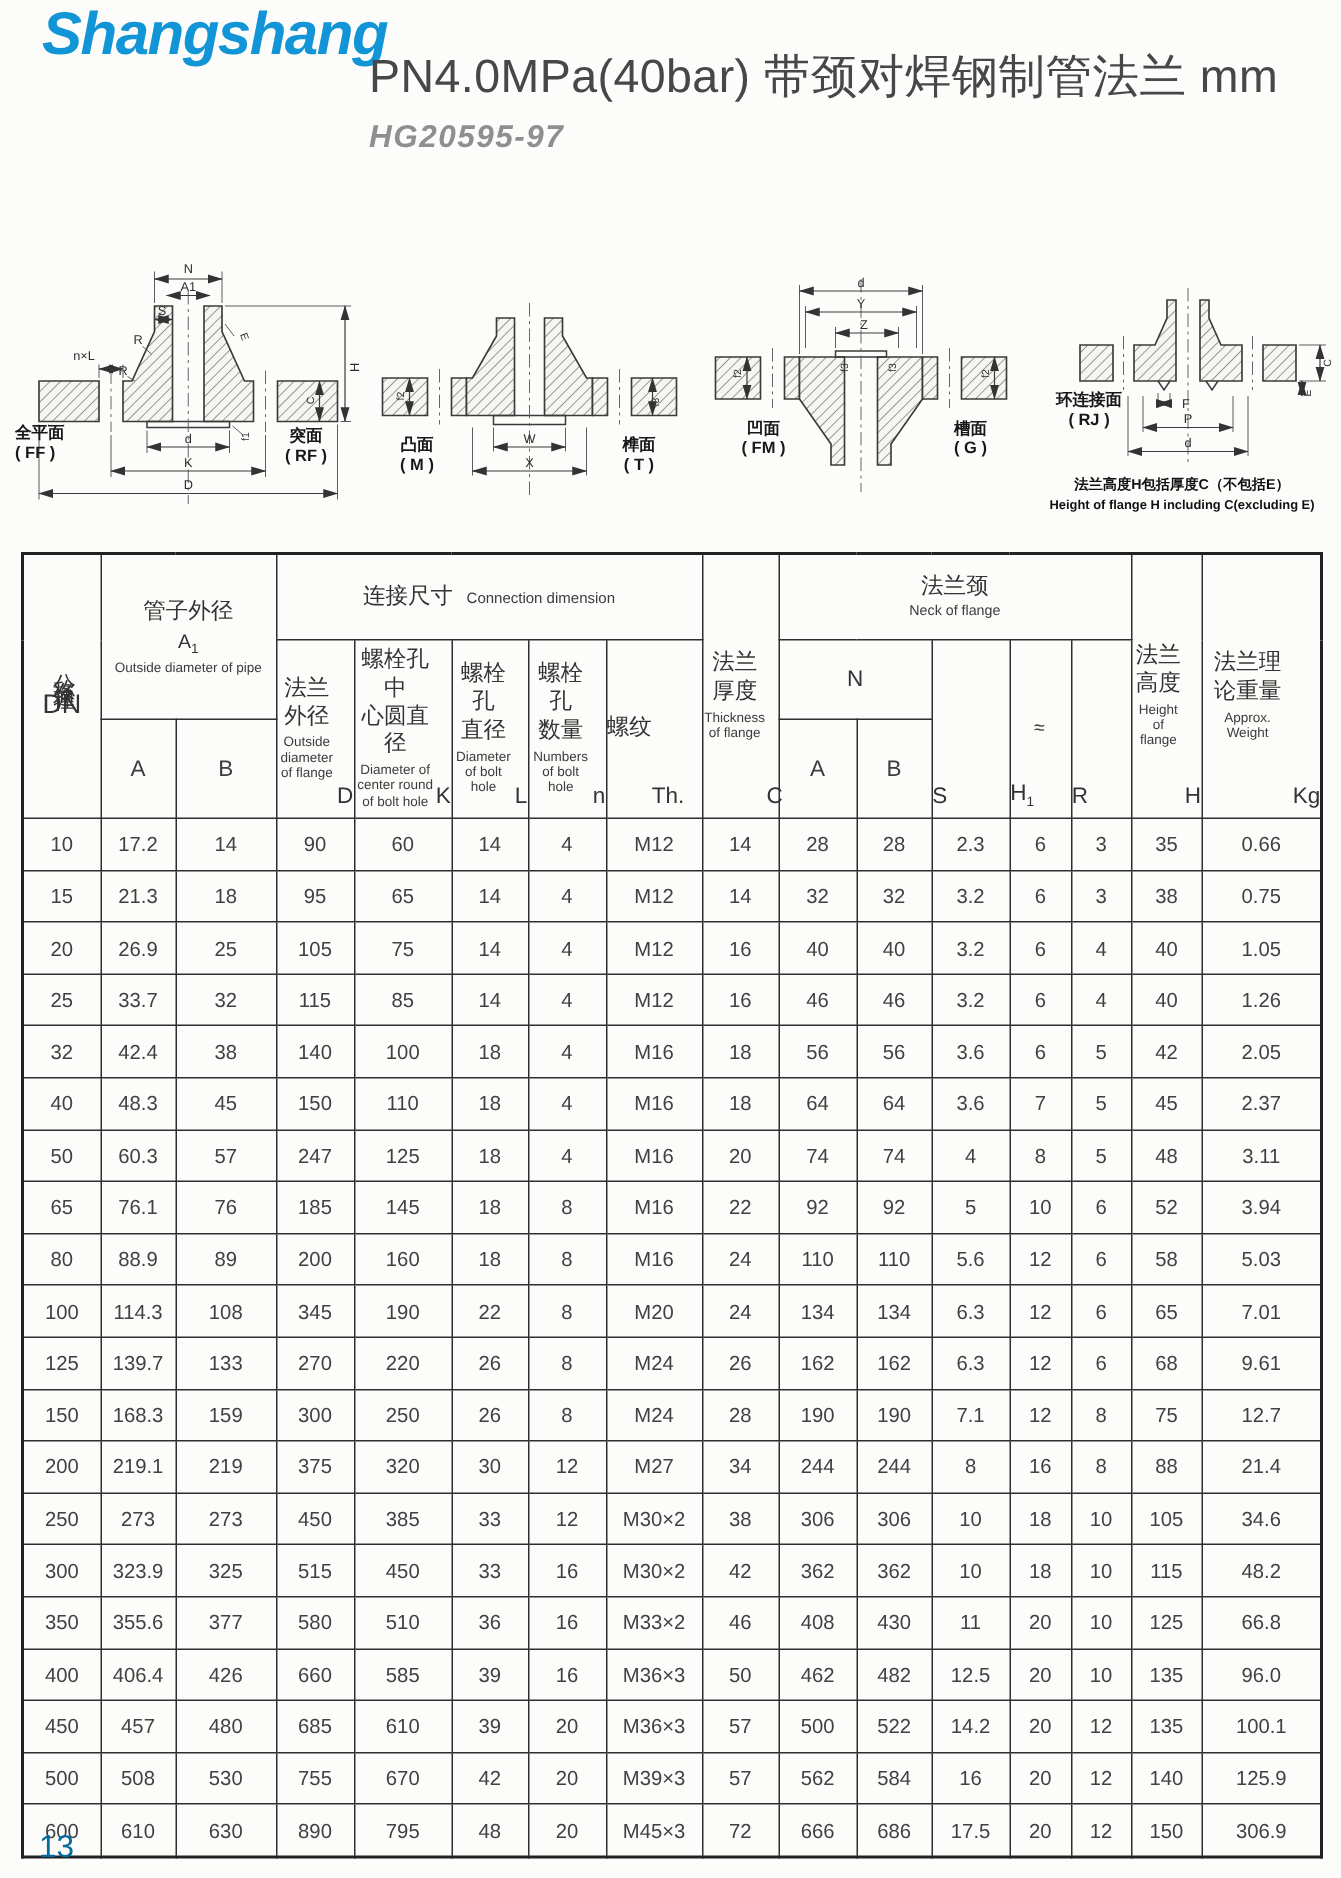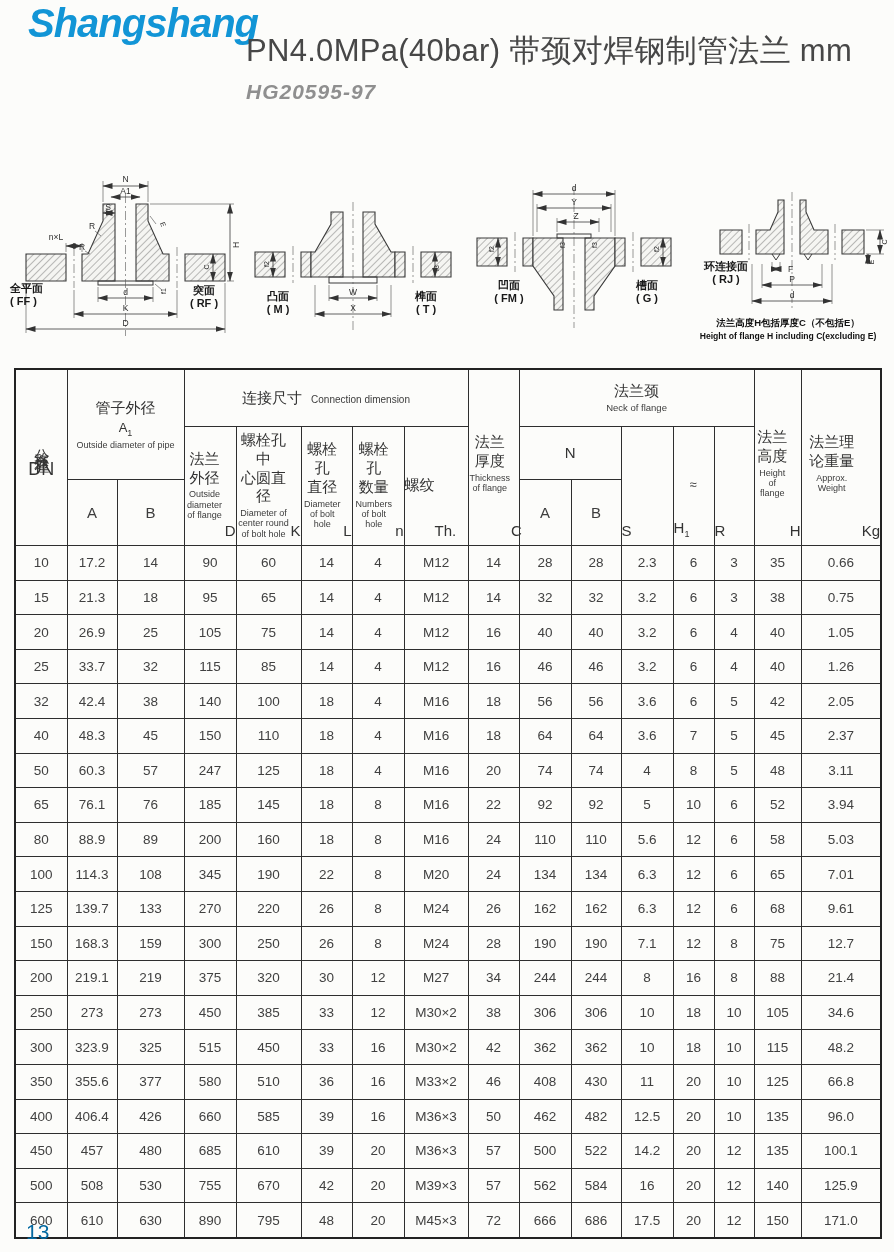--- a/index.html
+++ b/index.html
@@ -767,18 +767,18 @@
         <td>48</td>
         <td>20</td>
         <td>M45×3</td>
         <td>72</td>
         <td>666</td>
         <td>686</td>
         <td>17.5</td>
         <td>20</td>
         <td>12</td>
         <td>150</td>
-        <td>171.0</td>
+        <td>306.9</td>
       </tr>
     </tbody>
 </table>
 
 <div class="pageno">13</div>
 
 </body></html>

